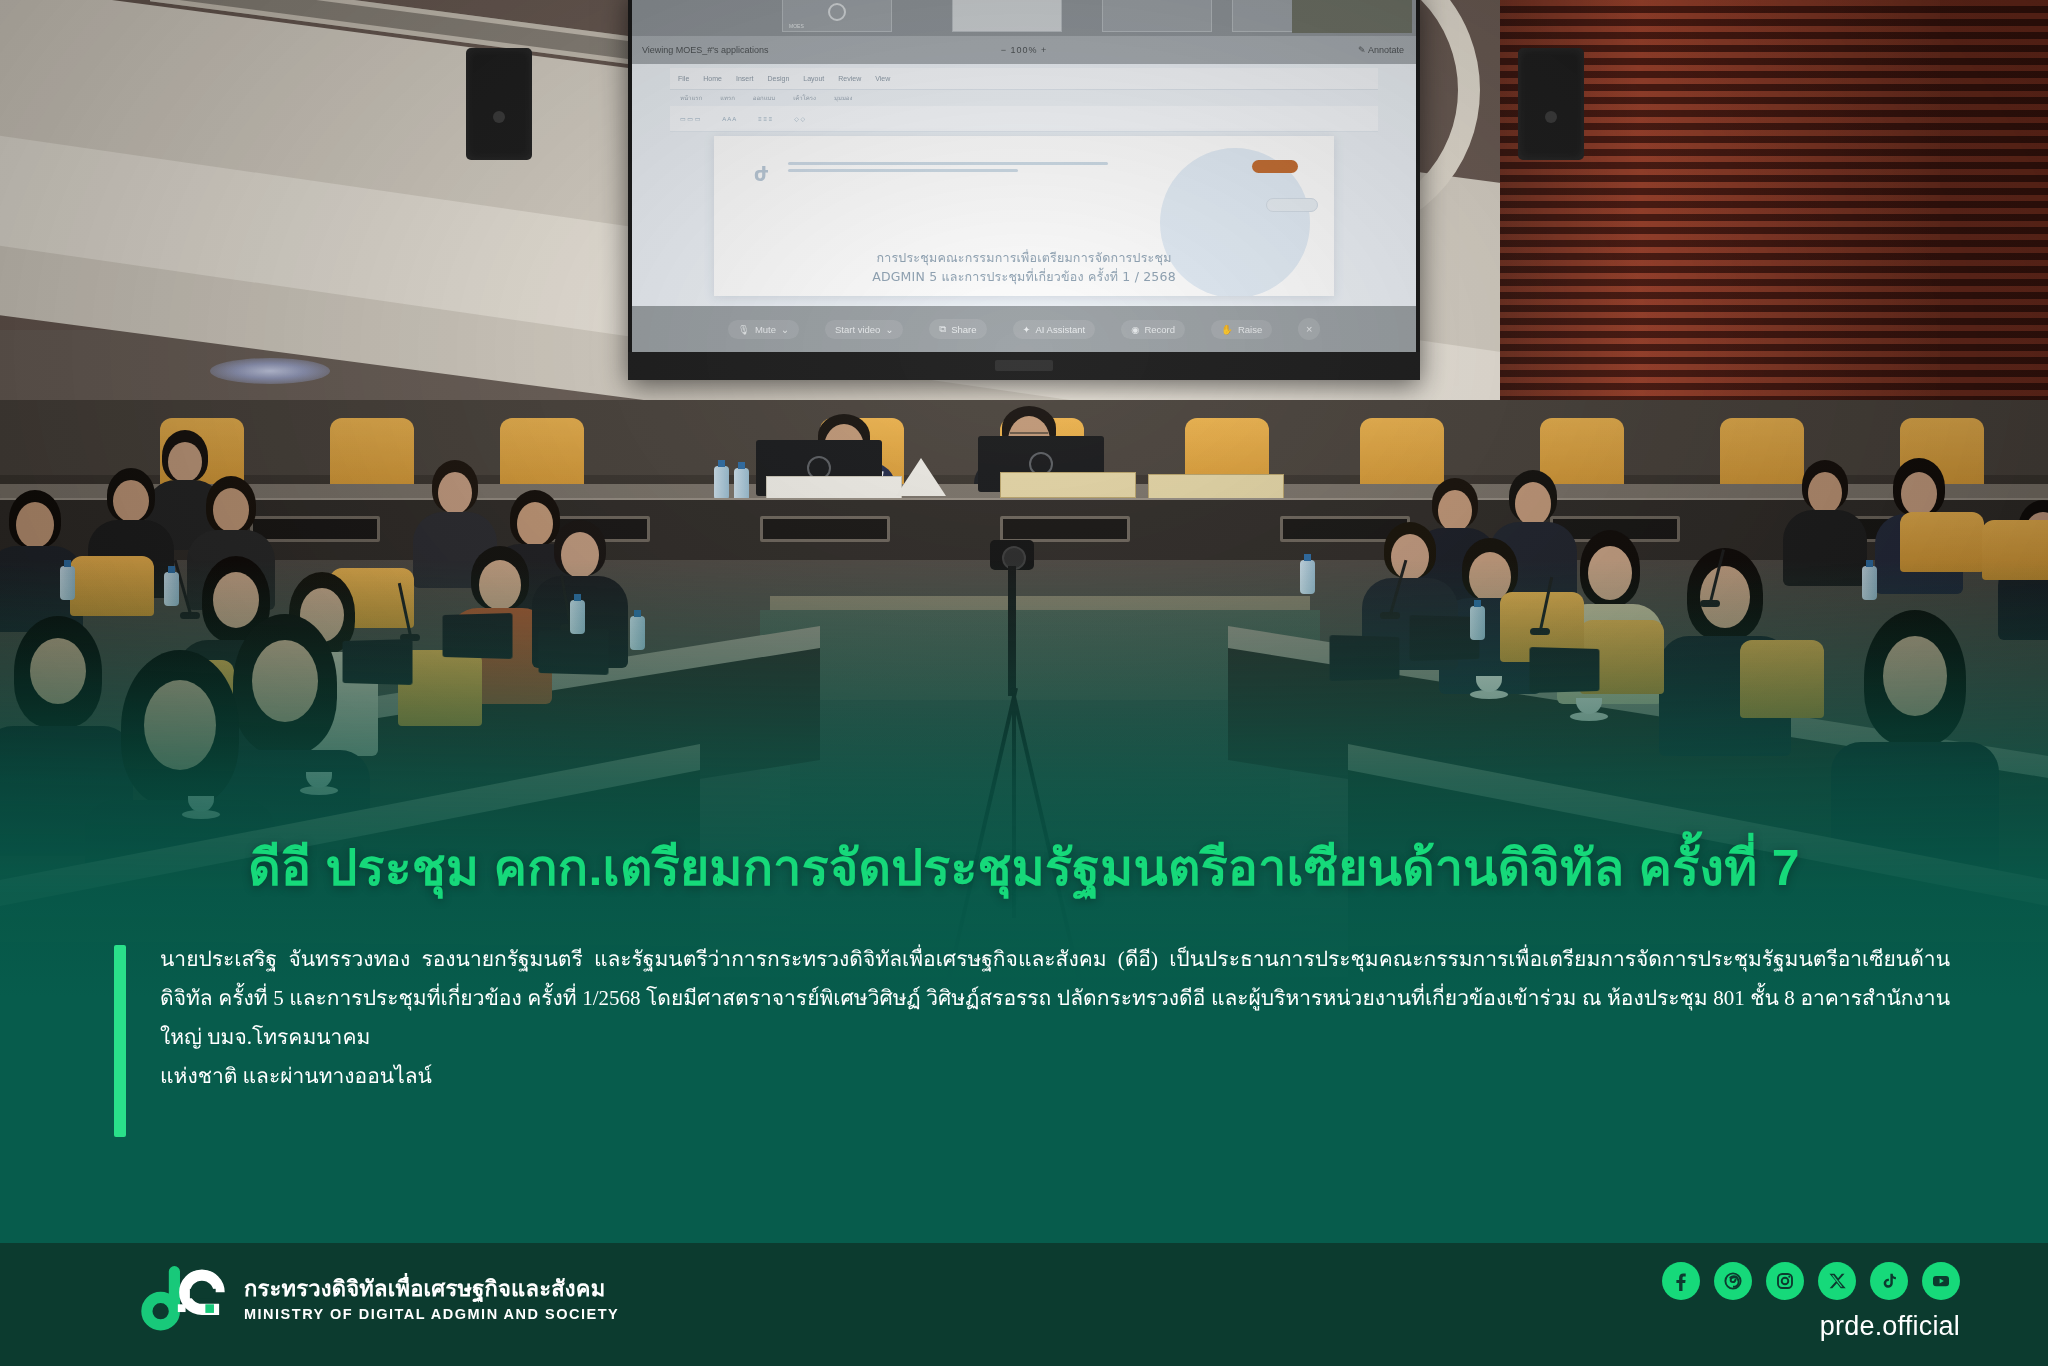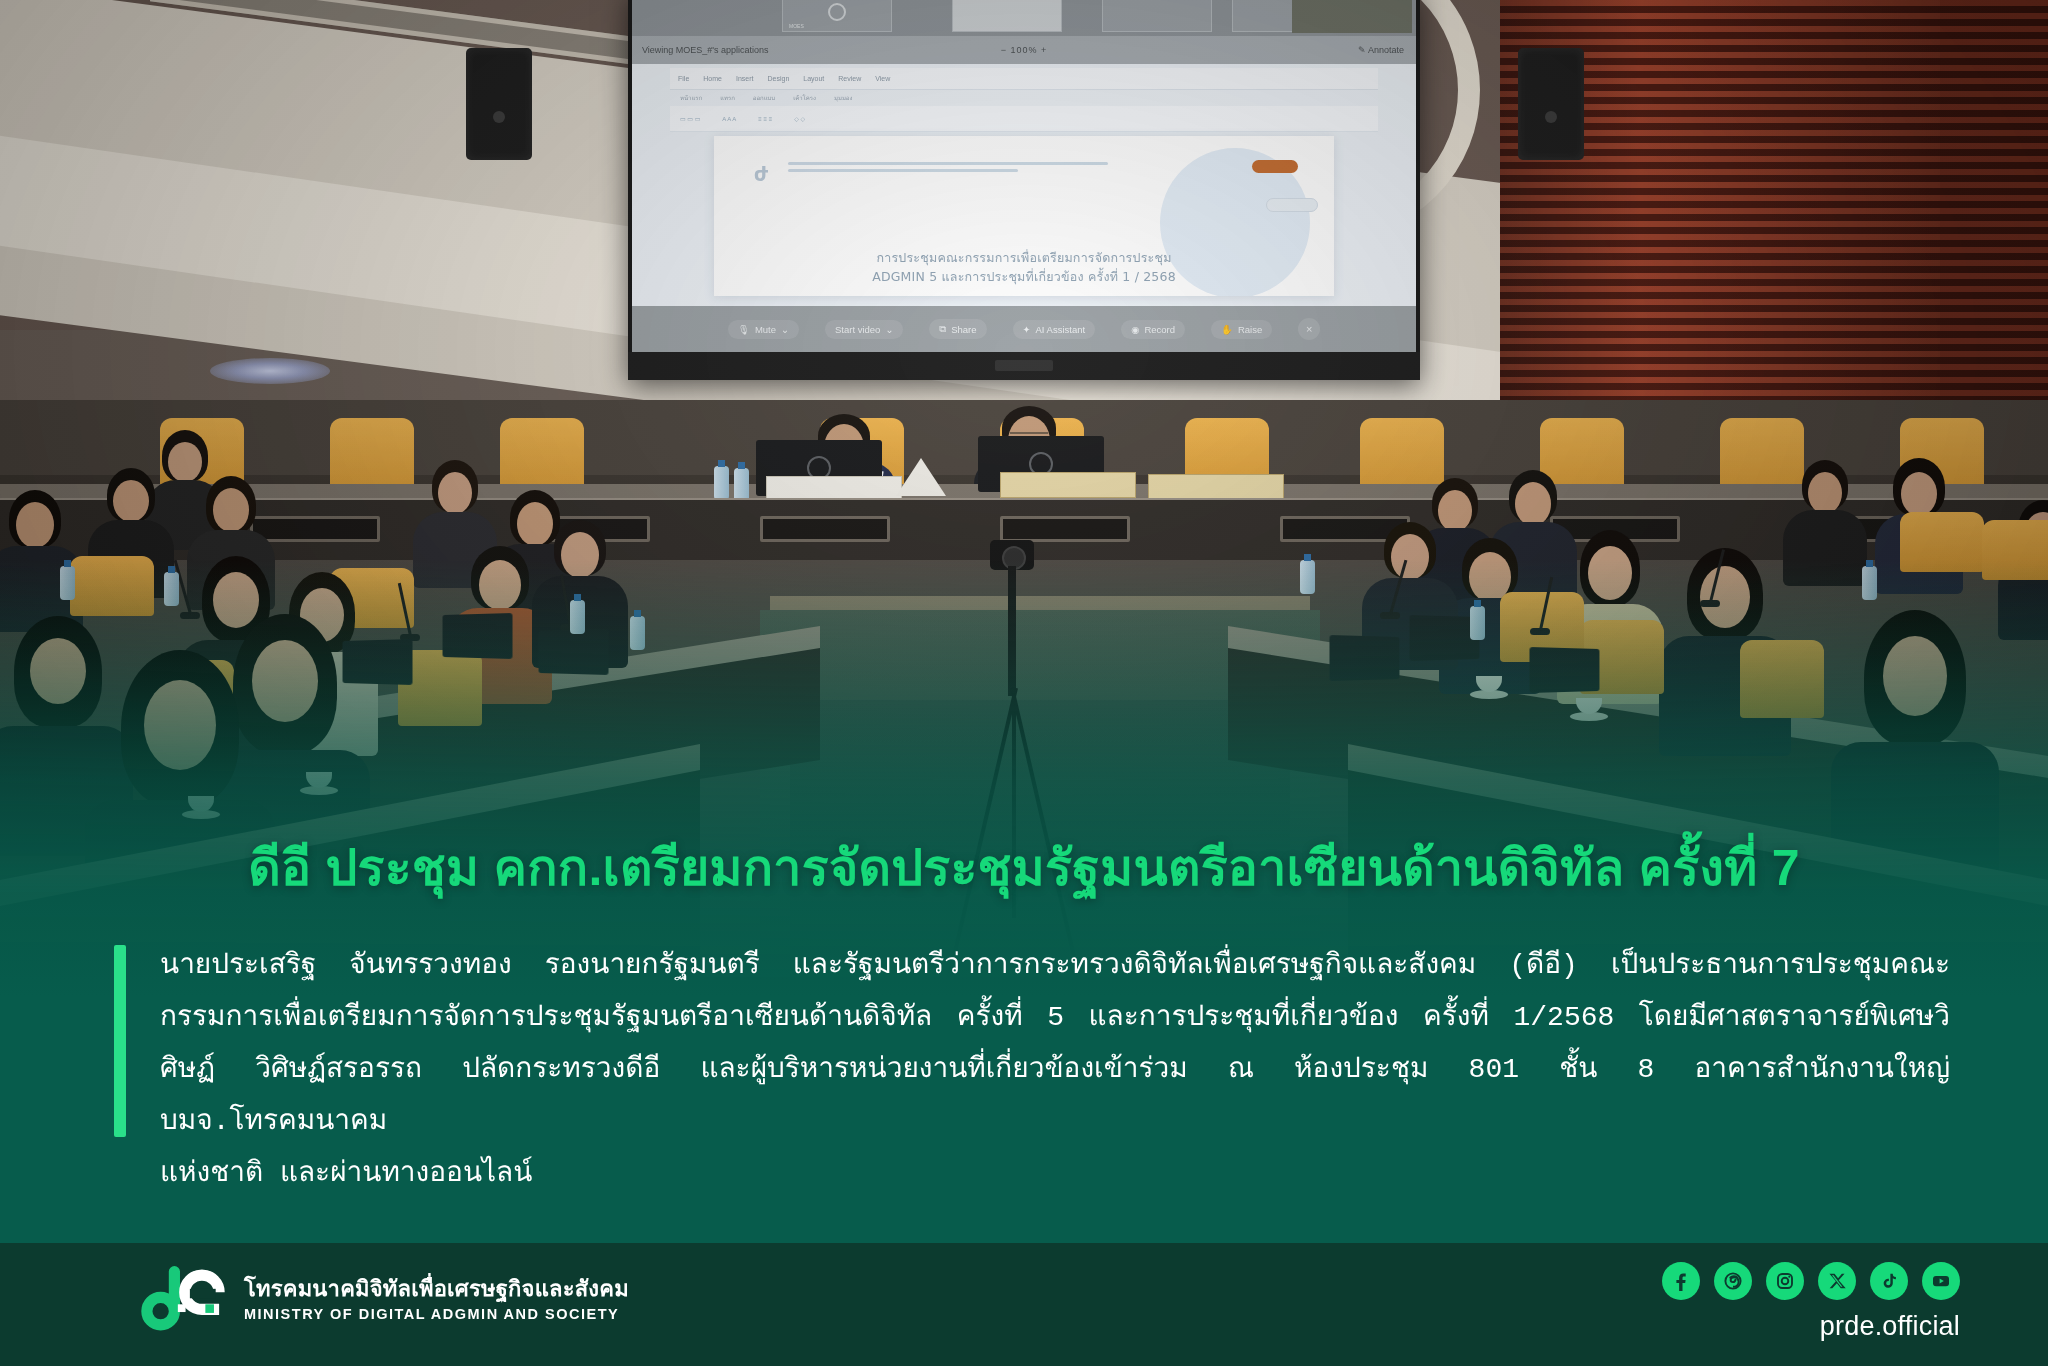--- a/index.html
+++ b/index.html
@@ -174,22 +174,22 @@
   .footer{position:absolute;left:0;top:1243px;width:2048px;height:123px;background:#0c3b2f;}
 
   .headline{position:absolute;left:0;top:828px;width:2048px;text-align:center;
       color:#16d97a;font-size:50px;font-weight:bold;letter-spacing:.3px;
       font-family:"Liberation Sans",sans-serif;text-shadow:0 2px 10px rgba(0,0,0,.30);}
 
   .accentbar{position:absolute;left:114px;top:945px;width:12px;height:192px;
       background:#2ae08a;border-radius:2px;}
 
   .bodytext{position:absolute;left:160px;top:940px;width:1790px;color:#ffffff;
-      font-size:28px;line-height:1.86;text-align:justify;text-justify:inter-word;
-      font-family:Liberation Mono, monospace;font-weight:400;}
+      font-size:21px;line-height:1.86;text-align:justify;text-justify:inter-word;
+      font-family:Liberation Serif, serif;font-weight:400;}
   .bodytext p{margin:0;}
   .bodytext p.last{text-align:left;}
 
   
   .logo-wrap{position:absolute;left:140px;top:1263px;display:flex;align-items:center;gap:18px;}
   .logo-mark{position:relative;width:86px;height:74px;flex:0 0 auto;}
   .logo-text .th{color:#ffffff;font-size:22px;font-weight:bold;letter-spacing:.2px;line-height:1.22;}
   .logo-text .en{color:#ffffff;font-size:14.5px;font-weight:bold;letter-spacing:1.5px;
       line-height:1.3;margin-top:2px;}
 
@@ -603,21 +603,21 @@
     <div class="logo-mark">
       <svg viewBox="0 0 100 86" width="86" height="74" aria-hidden="true">
         <path d="M40 10 v46 a16 16 0 1 1 -16 -16 a16 16 0 0 1 16 16" fill="none" stroke="#18c97a" stroke-width="13" stroke-linecap="round"></path>
         <path d="M92 34 a20 20 0 1 0 -20 20 h20" fill="none" stroke="#ffffff" stroke-width="13" stroke-linecap="butt"></path>
         <rect x="58" y="30" width="30" height="11" fill="#0c3b2f"></rect>
         <rect x="44" y="48" width="9" height="9" fill="#ffffff"></rect>
         <rect x="76" y="48" width="10" height="10" fill="#18c97a"></rect>
       </svg>
     </div>
     <div class="logo-text">
-      <div class="th">โทรคมนาคมิจิทัลเพื่อเศรษฐกิจและสังคม</div>
+      <div class="th">กระทรวงดิจิทัลเพื่อเศรษฐกิจและสังคม</div>
       <div class="en">MINISTRY OF DIGITAL ADGMIN AND SOCIETY</div>
     </div>
   </div>
 
   <div class="social">
     <div class="sicon">
       <svg width="24" height="24" viewBox="0 0 24 24">
           <path fill="#0c3b2f" d="M13.5 22v-8h2.7l.4-3.1h-3.1V8.9c0-.9.25-1.5 1.55-1.5H16.7V4.6c-.3-.04-1.3-.13-2.47-.13-2.44 0-4.1 1.49-4.1 4.23v2.2H7.4V14h2.73v8z"></path>
         </svg>
     </div>

